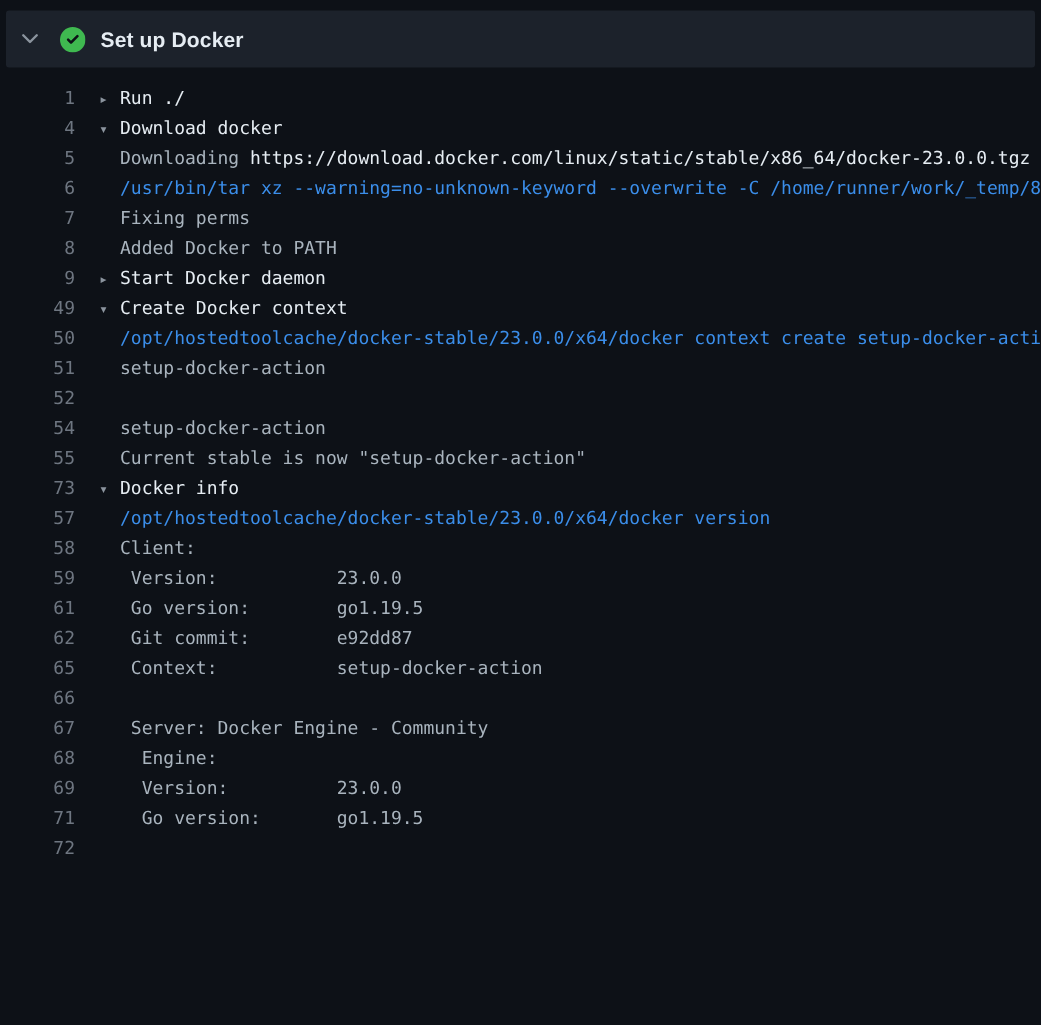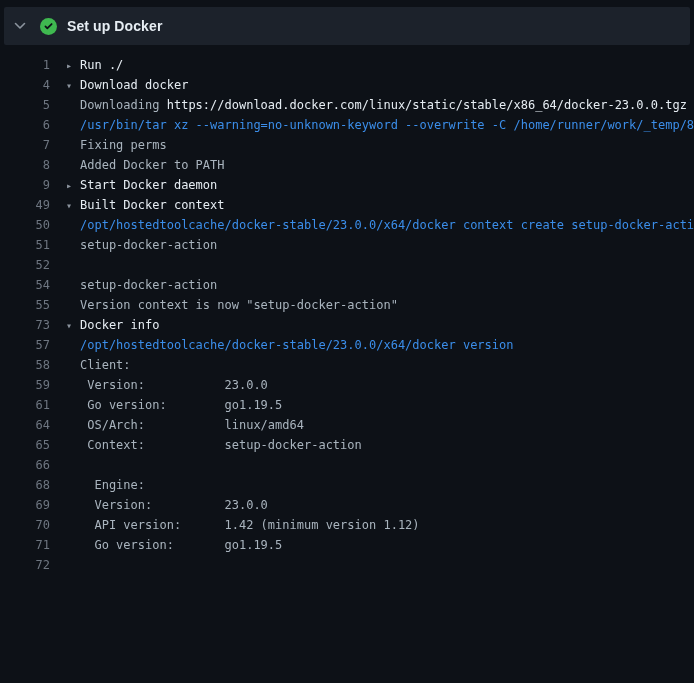--- a/index.html
+++ b/index.html
@@ -68,32 +68,32 @@
 </header>
 
 <div class="log" id="log">
     <div class="line group"><span class="ln">1</span><span class="gap"></span><span class="arrow">▸</span><span class="txt">Run ./</span></div>
     <div class="line group"><span class="ln">4</span><span class="gap"></span><span class="arrow">▾</span><span class="txt">Download docker</span></div>
     <div class="line"><span class="ln">5</span><span class="gap"></span><span class="arrow"></span><span class="txt"><span>Downloading </span><span class="link">https://download.docker.com/linux/static/stable/x86_64/docker-23.0.0.tgz</span></span></div>
     <div class="line"><span class="ln">6</span><span class="gap"></span><span class="arrow"></span><span class="txt cmd">/usr/bin/tar xz --warning=no-unknown-keyword --overwrite -C /home/runner/work/_temp/8c9</span></div>
     <div class="line"><span class="ln">7</span><span class="gap"></span><span class="arrow"></span><span class="txt">Fixing perms</span></div>
     <div class="line"><span class="ln">8</span><span class="gap"></span><span class="arrow"></span><span class="txt">Added Docker to PATH</span></div>
     <div class="line group"><span class="ln">9</span><span class="gap"></span><span class="arrow">▸</span><span class="txt">Start Docker daemon</span></div>
-    <div class="line group"><span class="ln">49</span><span class="gap"></span><span class="arrow">▾</span><span class="txt">Built Docker context</span></div>
+    <div class="line group"><span class="ln">49</span><span class="gap"></span><span class="arrow">▾</span><span class="txt">Create Docker context</span></div>
     <div class="line"><span class="ln">50</span><span class="gap"></span><span class="arrow"></span><span class="txt cmd">/opt/hostedtoolcache/docker-stable/23.0.0/x64/docker context create setup-docker-action</span></div>
     <div class="line"><span class="ln">51</span><span class="gap"></span><span class="arrow"></span><span class="txt">setup-docker-action</span></div>
     <div class="line"><span class="ln">52</span><span class="gap"></span><span class="arrow"></span></div>
     <div class="line"><span class="ln">54</span><span class="gap"></span><span class="arrow"></span><span class="txt">setup-docker-action</span></div>
-    <div class="line"><span class="ln">55</span><span class="gap"></span><span class="arrow"></span><span class="txt">Version context is now "setup-docker-action"</span></div>
+    <div class="line"><span class="ln">55</span><span class="gap"></span><span class="arrow"></span><span class="txt">Current stable is now "setup-docker-action"</span></div>
     <div class="line group"><span class="ln">73</span><span class="gap"></span><span class="arrow">▾</span><span class="txt">Docker info</span></div>
     <div class="line"><span class="ln">57</span><span class="gap"></span><span class="arrow"></span><span class="txt cmd">/opt/hostedtoolcache/docker-stable/23.0.0/x64/docker version</span></div>
     <div class="line"><span class="ln">58</span><span class="gap"></span><span class="arrow"></span><span class="txt">Client:</span></div>
     <div class="line"><span class="ln">59</span><span class="gap"></span><span class="arrow"></span><span class="txt"> Version:           23.0.0</span></div>
     <div class="line"><span class="ln">61</span><span class="gap"></span><span class="arrow"></span><span class="txt"> Go version:        go1.19.5</span></div>
-    <div class="line"><span class="ln">64</span><span class="gap"></span><span class="arrow"></span><span class="txt"> OS/Arch:           linux/amd64</span></div>
+    <div class="line"><span class="ln">62</span><span class="gap"></span><span class="arrow"></span><span class="txt"> Git commit:        e92dd87</span></div>
     <div class="line"><span class="ln">65</span><span class="gap"></span><span class="arrow"></span><span class="txt"> Context:           setup-docker-action</span></div>
     <div class="line"><span class="ln">66</span><span class="gap"></span><span class="arrow"></span><span class="txt"></span></div>
+    <div class="line"><span class="ln">67</span><span class="gap"></span><span class="arrow"></span><span class="txt"> Server: Docker Engine - Community</span></div>
     <div class="line"><span class="ln">68</span><span class="gap"></span><span class="arrow"></span><span class="txt">  Engine:</span></div>
     <div class="line"><span class="ln">69</span><span class="gap"></span><span class="arrow"></span><span class="txt">  Version:          23.0.0</span></div>
-    <div class="line"><span class="ln">70</span><span class="gap"></span><span class="arrow"></span><span class="txt">  API version:      1.42 (minimum version 1.12)</span></div>
     <div class="line"><span class="ln">71</span><span class="gap"></span><span class="arrow"></span><span class="txt">  Go version:       go1.19.5</span></div>
     <div class="line"><span class="ln">72</span><span class="gap"></span><span class="arrow"></span></div>
   </div>
 
 </body></html>

